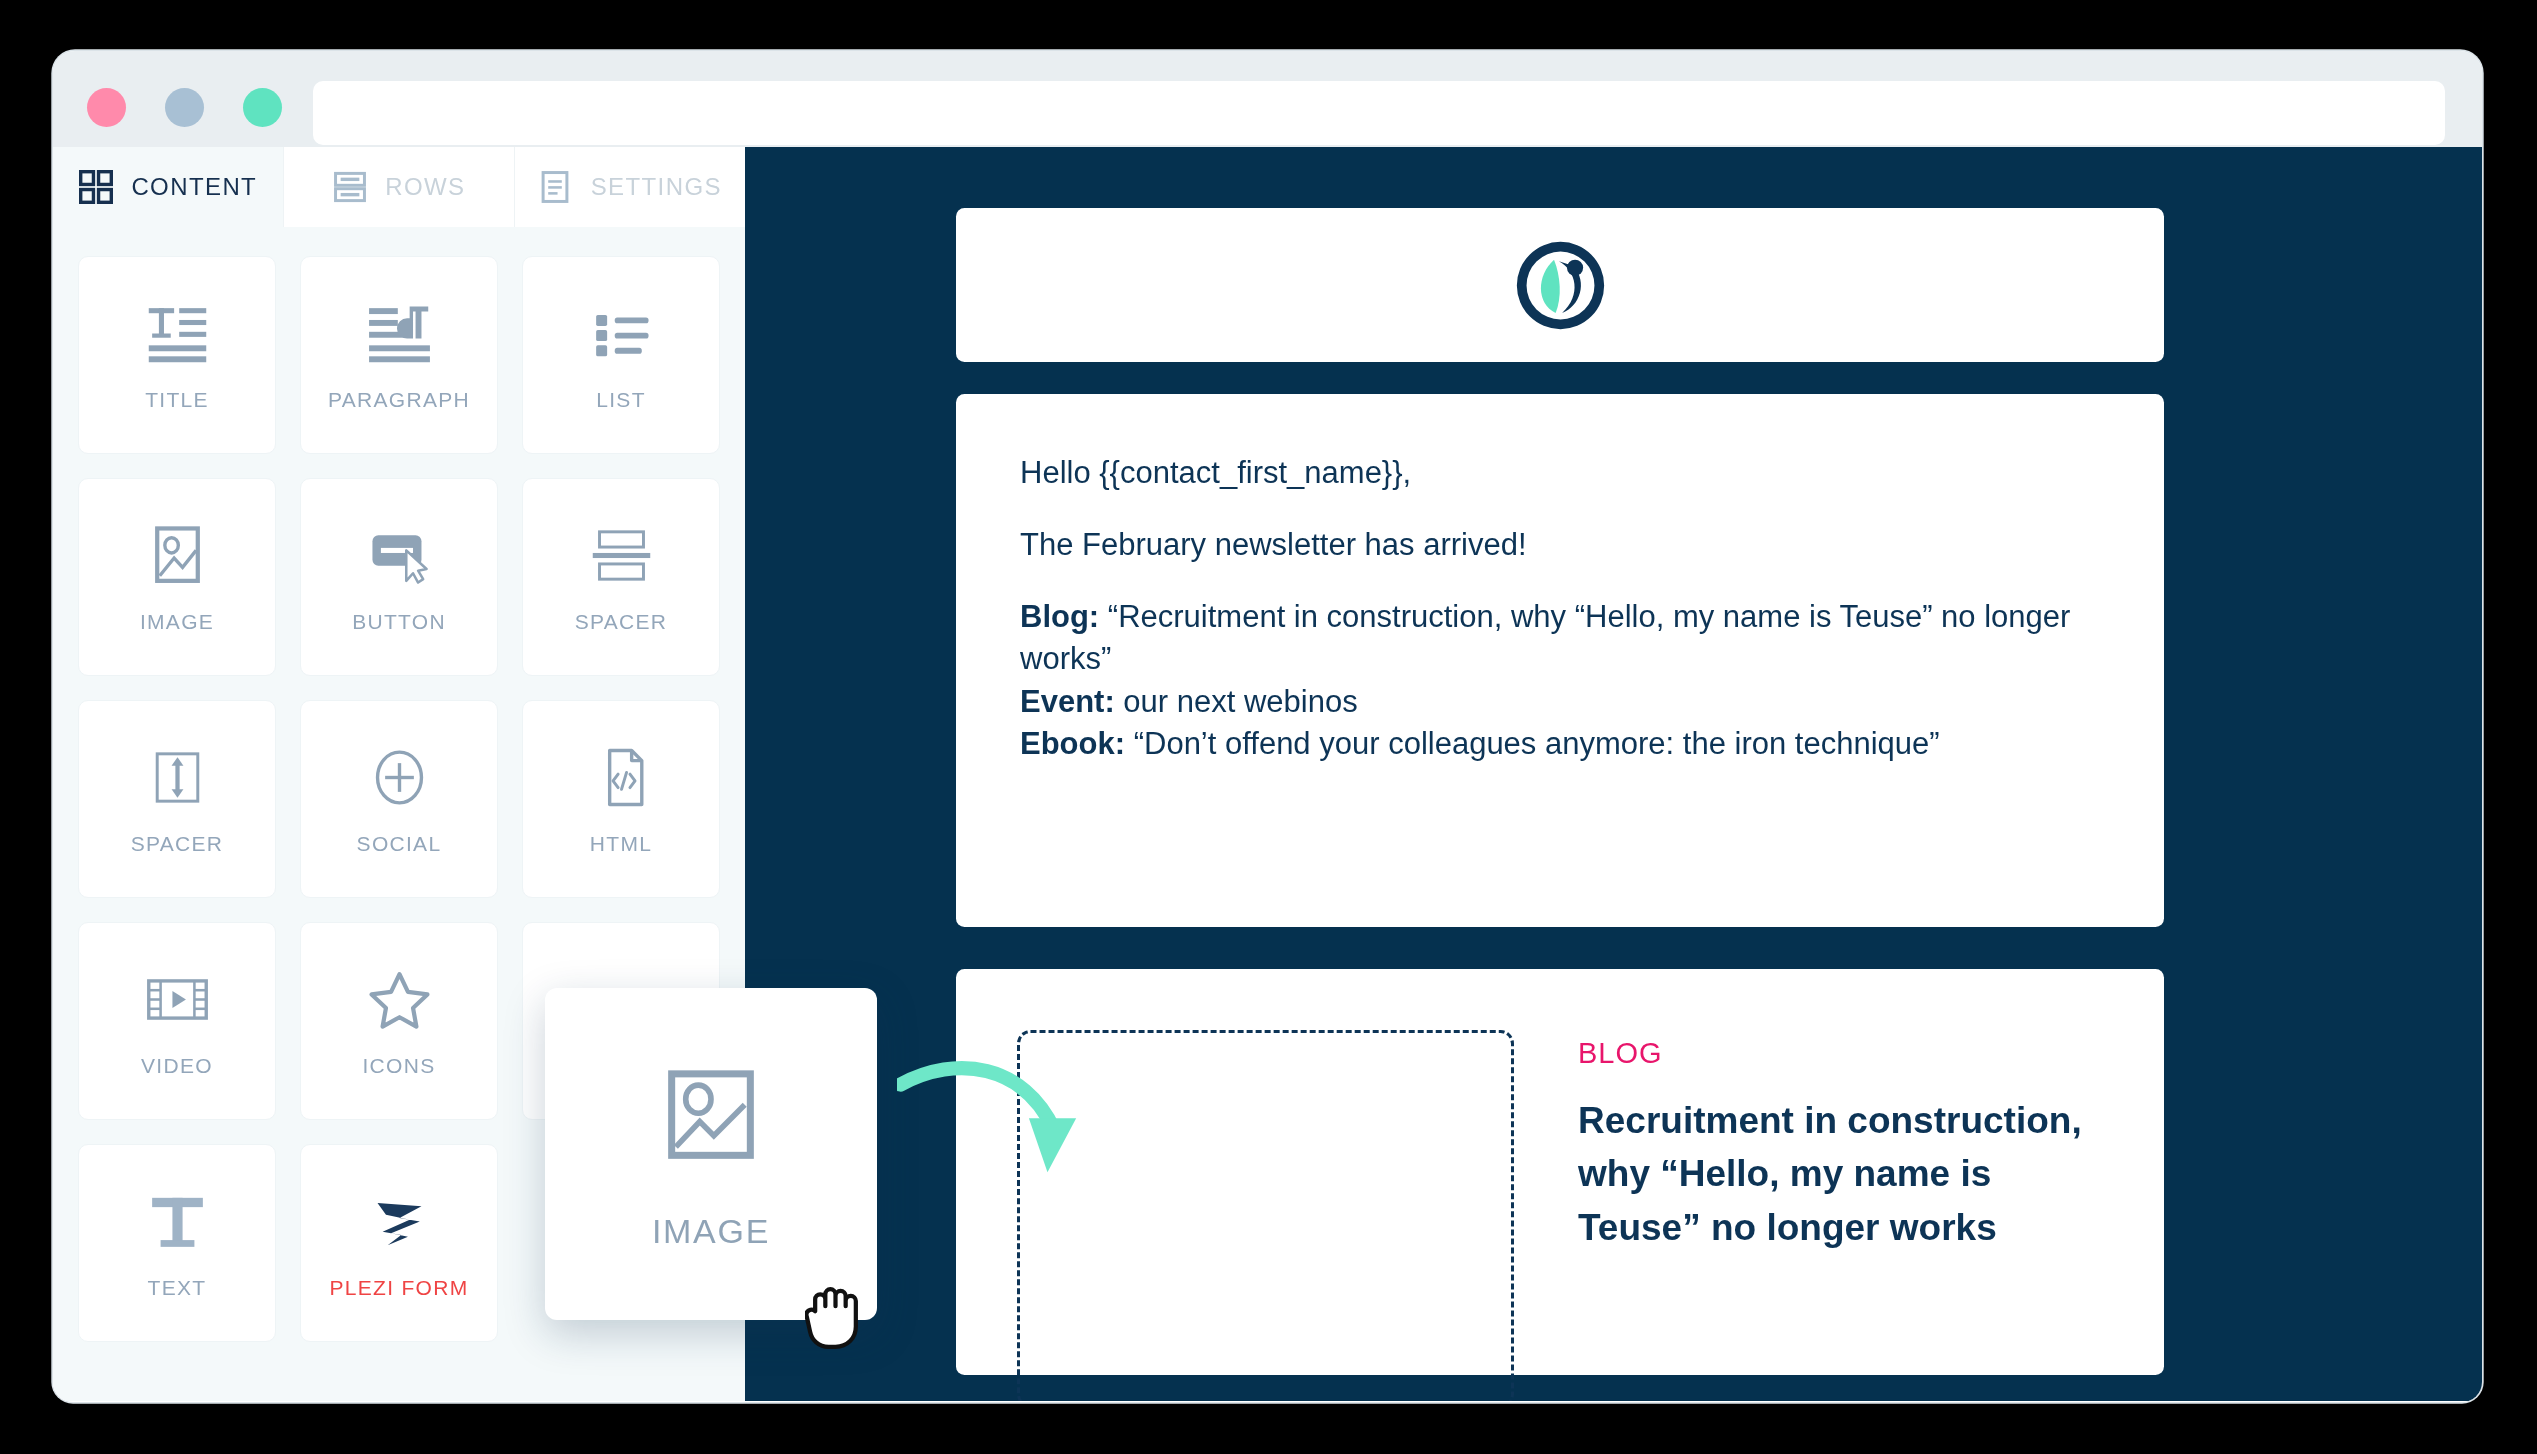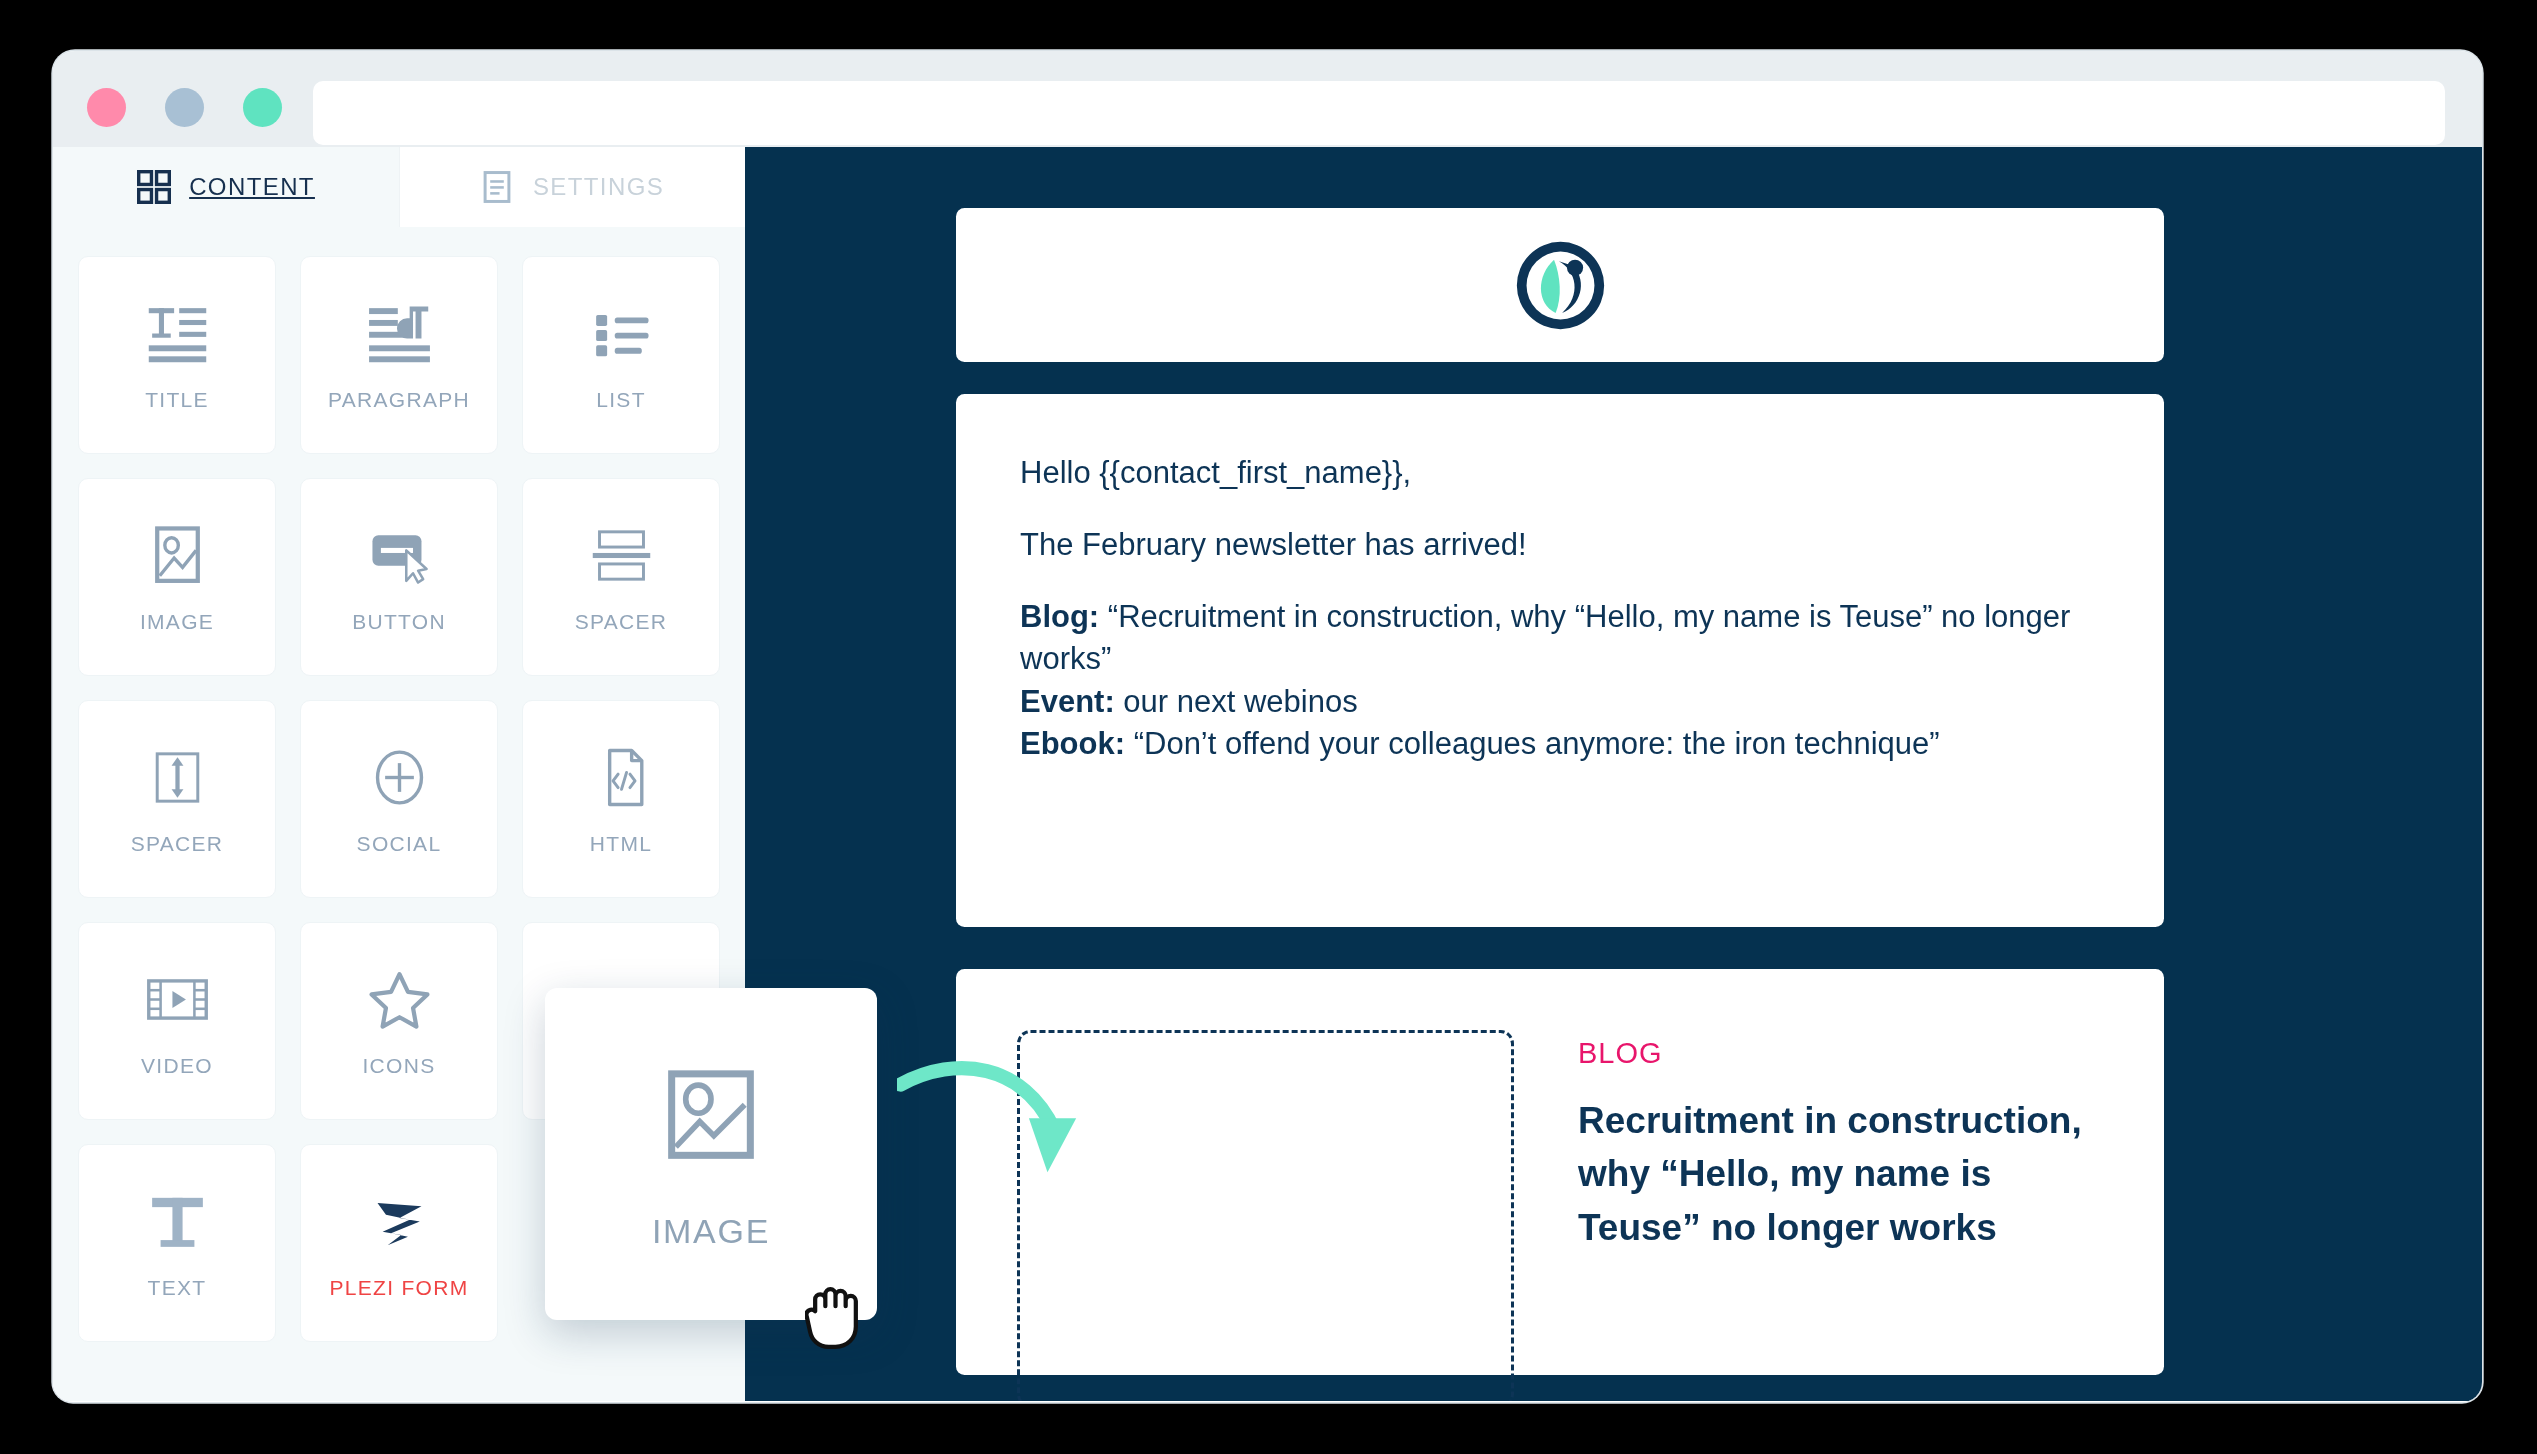--- a/index.html
+++ b/index.html
@@ -72,21 +72,20 @@
     letter-spacing: 1.4px;
     color: #c8d2da;
     background: #ffffff;
     border-right: 1.7px solid #eef3f5;
     cursor: pointer;
   }
   .tab:last-child { border-right: none; }
   .tab.active {
     background: #f4f9fa;
     color: #16304f;
-    text-decoration: underline;
   }
   .tab .ticon { display: block; width: 34px; height: 34px; }
 
   
   .blocks {
     position: absolute; left: 0; top: 80px;
     width: 692px; height: 1175px;
     padding: 29px 25px 0 25px;
     box-sizing: border-box;
     display: grid;
@@ -236,20 +235,31 @@
               <svg viewBox="0 0 40 40" width="34" height="34">
                 <rect x="2" y="2" width="15" height="15" fill="none" stroke="#16304f" stroke-width="4"></rect>
                 <rect x="23" y="2" width="15" height="15" fill="none" stroke="#16304f" stroke-width="4"></rect>
                 <rect x="2" y="23" width="15" height="15" fill="none" stroke="#16304f" stroke-width="4"></rect>
                 <rect x="23" y="23" width="15" height="15" fill="none" stroke="#16304f" stroke-width="4"></rect>
               </svg>
             </span>
             <span>CONTENT</span>
           </div>
 
+          <div class="tab">
+            <span class="ticon">
+              <svg viewBox="0 0 40 40" width="34" height="34">
+                <rect x="3" y="4" width="34" height="14" fill="none" stroke="#a8bccd" stroke-width="3.5"></rect>
+                <rect x="9" y="9" width="22" height="4" fill="#a8bccd"></rect>
+                <rect x="3" y="22" width="34" height="14" fill="none" stroke="#a8bccd" stroke-width="3.5"></rect>
+                <rect x="9" y="27" width="22" height="4" fill="#a8bccd"></rect>
+              </svg>
+            </span>
+            <span>ROWS</span>
+          </div>
 
           <div class="tab">
             <span class="ticon">
               <svg viewBox="0 0 40 40" width="34" height="34">
                 <rect x="6" y="3" width="28" height="34" fill="none" stroke="#a8bccd" stroke-width="3.5"></rect>
                 <rect x="12" y="12" width="16" height="3" fill="#a8bccd"></rect>
                 <rect x="12" y="19" width="16" height="3" fill="#a8bccd"></rect>
                 <rect x="12" y="26" width="11" height="3" fill="#a8bccd"></rect>
               </svg>
             </span>

